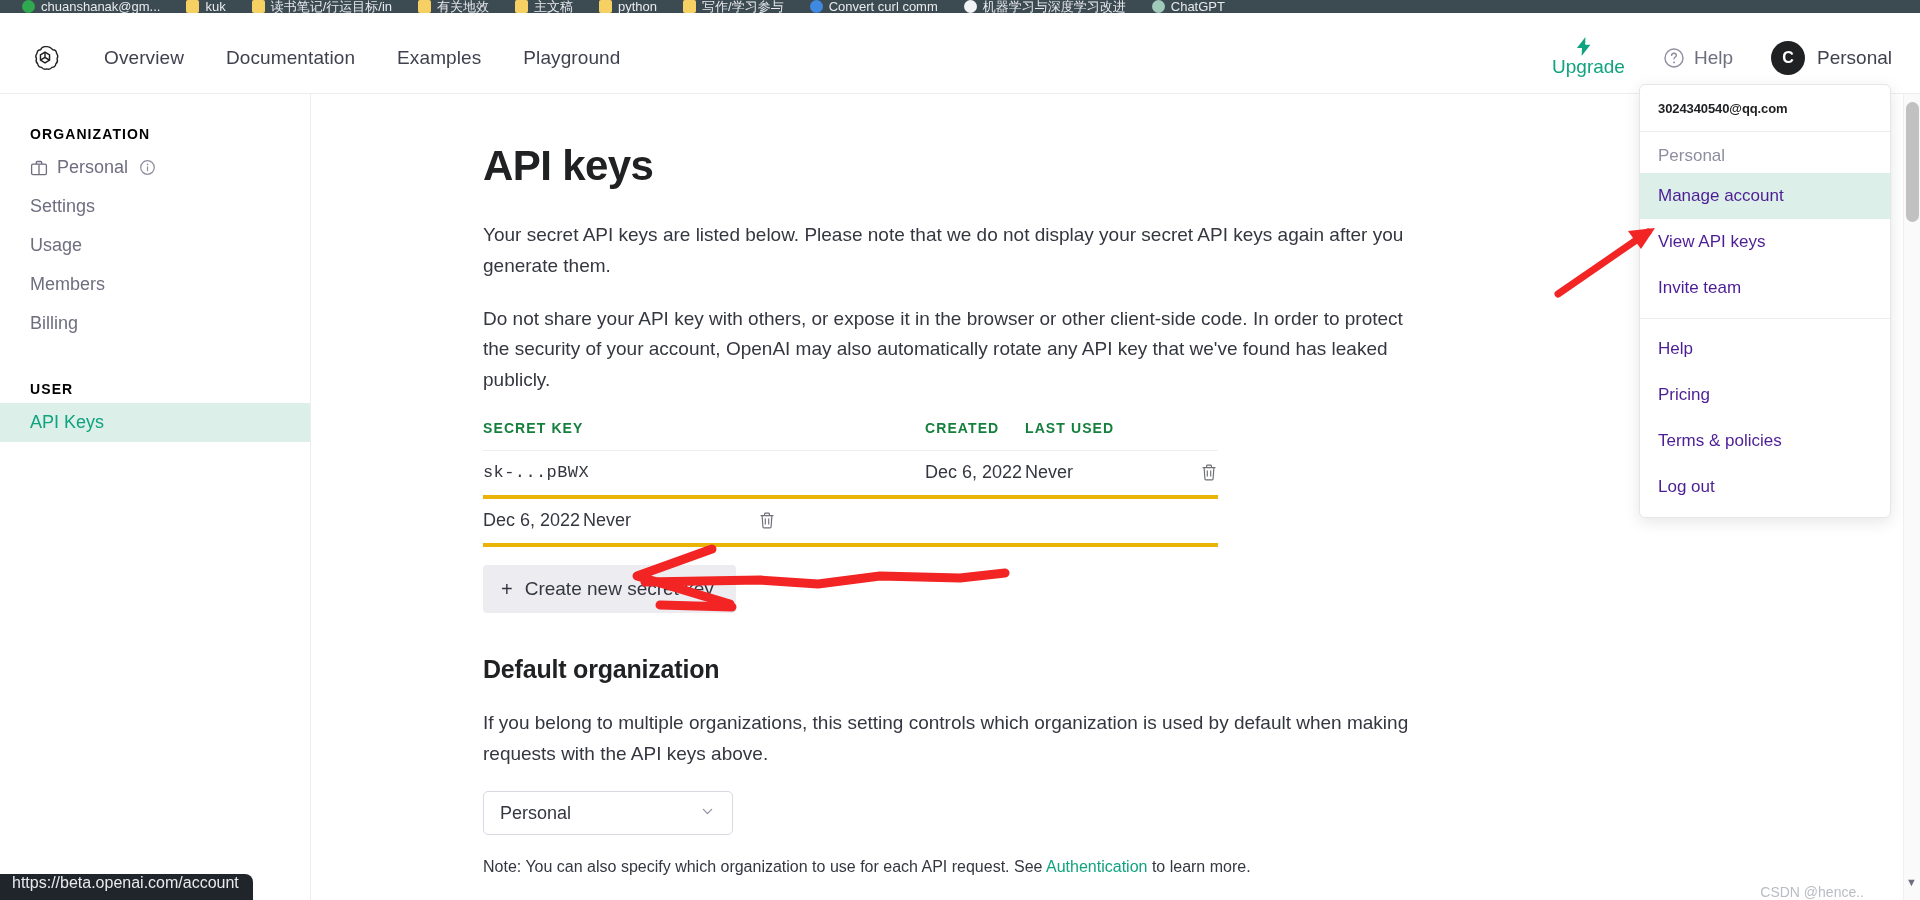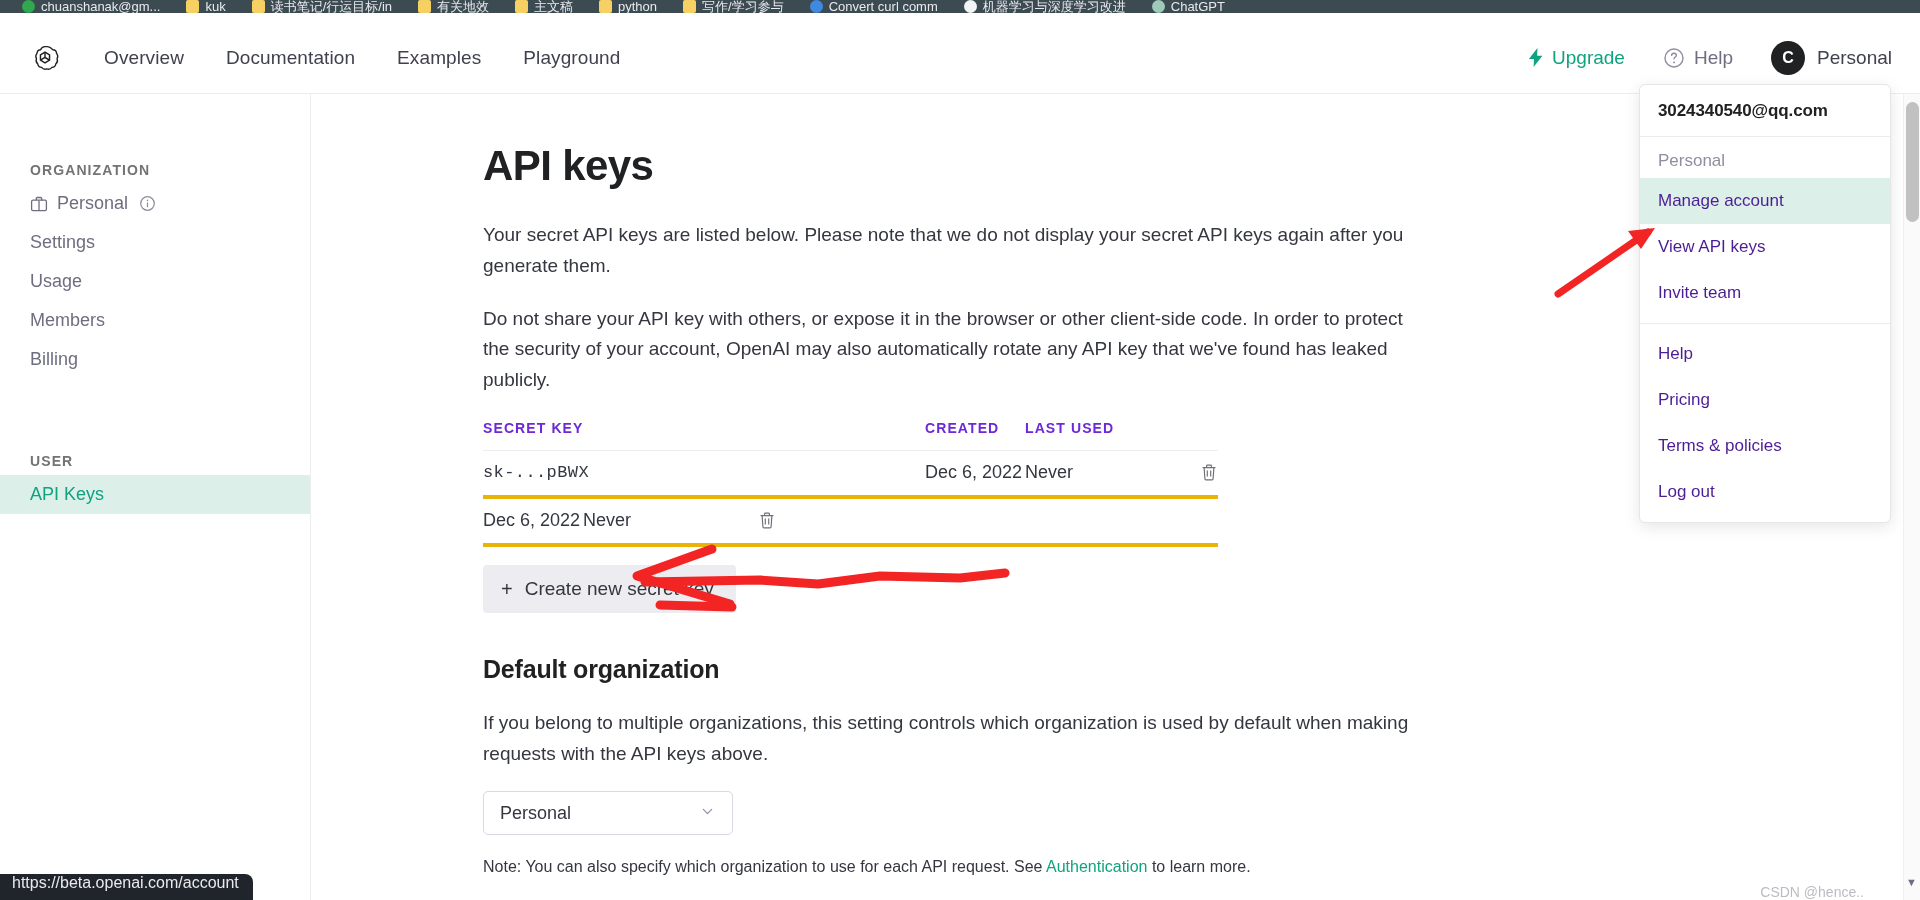--- a/index.html
+++ b/index.html
@@ -65,21 +65,21 @@
     margin-right: 42px; cursor: pointer;
     text-decoration: none; letter-spacing: .1px;
   }
   #header-right {
     margin-left: auto; margin-right: 28px;
     display: flex; align-items: center;
   }
   #upgrade-btn {
     display: flex; align-items: center;
     color: #10a37f; font-size: 19px;
-    margin-right: 38px; cursor: pointer;
+    margin-right: 38px; cursor: pointer; flex-direction: column;
   }
   #upgrade-btn .bolt { margin-right: 8px; display: flex; }
   #help-btn {
     display: flex; align-items: center;
     color: #6e6e80; font-size: 19px;
     margin-right: 38px; cursor: pointer;
   }
   #help-btn .qmark { margin-right: 9px; display: flex; }
   #account-btn {
     display: flex; align-items: center; cursor: pointer;
@@ -99,21 +99,21 @@
     background: #ffffff;
     border: 1px solid #e6e6e6;
     border-radius: 6px;
     box-shadow: 0 4px 16px rgba(0,0,0,.10);
     z-index: 40;
     padding: 0;
     font-size: 0;
   }
   .menu-email {
     padding: 16px 18px 15px 18px;
-    font-size: 17px; font-weight: 700; color: #202123;
+    font-size: 13px; font-weight: 700; color: #202123;
     border-bottom: 1px solid #ededed;
     letter-spacing: -.1px;
   }
   .menu-group { padding: 7px 0; border-bottom: 1px solid #ededed; }
   .menu-group.last { border-bottom: none; }
   .menu-label {
     padding: 7px 18px; font-size: 17px; color: #8e8ea0;
     cursor: default;
   }
   .menu-item {
@@ -124,22 +124,22 @@
 
   
   #sidebar {
     position: absolute; top: 94px; left: 0;
     width: 311px; height: 806px;
     background: #ffffff;
     border-right: 1px solid #ececf1;
     padding-top: 32px;
   }
   .side-heading {
-    font-size: 14px; font-weight: 700; color: #737373;
-    letter-spacing: 1.1px; padding: 0 0 6px 30px; margin-top: 36px;
+    font-size: 14px; font-weight: 700; color: #000000;
+    letter-spacing: 1.1px; padding: 0 0 6px 30px;
   }
   .side-item {
     font-size: 18px; color: #6e6e80;
     padding: 9px 0 9px 30px;
     cursor: pointer; display: flex; align-items: center;
   }
   .side-item.active {
     background: #dcefe9; color: #10a37f;
   }
   .side-item .ico { margin-right: 9px; display: flex; align-items: center; }
@@ -162,21 +162,21 @@
   }
   .body-par {
     font-size: 19px; line-height: 1.62; color: #353740;
     max-width: 945px; margin-bottom: 22px;
   }
 
   
   #keys-table { width: 735px; margin-top: 24px; }
   .tbl-head {
     display: flex; align-items: center;
-    font-size: 14px; font-weight: 700; color: #6d28d9;
+    font-size: 14px; font-weight: 700; color: #15803d;
     letter-spacing: 1.1px; padding-bottom: 14px;
     border-bottom: 1px solid #ececf1;
   }
   .tbl-row {
     display: flex; align-items: center;
     border-bottom: 4px solid #eab308;
     height: 48px;
   }
   .col-key  { width: 442px; }
   .col-made { width: 100px; }

